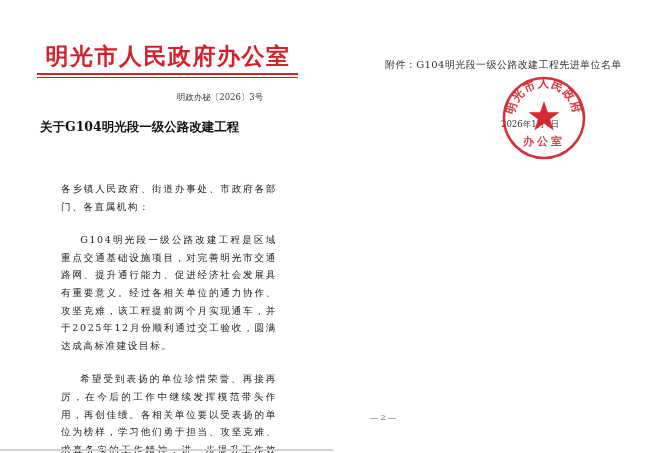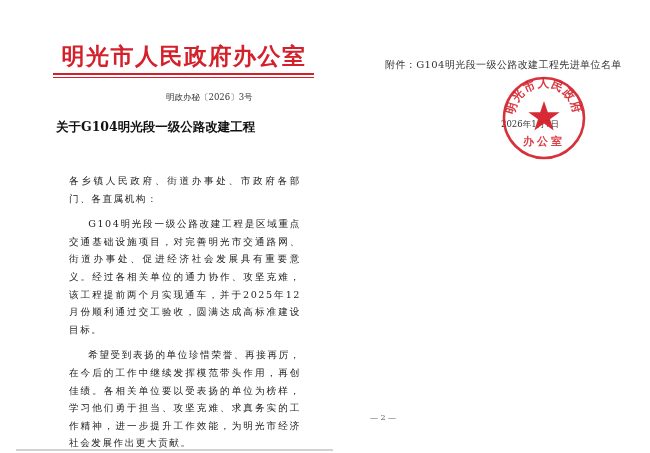--- a/index.html
+++ b/index.html
@@ -15,21 +15,21 @@
       font-family: "DejaVu Serif", "Liberation Serif", serif;
       color: #1a1a1a;
     }
     .page {
       position: absolute;
       top: 0;
       height: 453px;
       background: #ffffff;
     }
     .page-left {
-      left: 16px;
+      left: 0;
       width: 333px;
     }
     .page-left-bottom {
       position: absolute;
       left: 0;
       top: 449px;
       width: 333px;
       height: 2px;
       background: #d2d2d2;
     }
@@ -65,21 +65,21 @@
       top: 77px;
       width: 261px;
       height: 1px;
       background: #d4202a;
     }
     .doc-number {
       position: absolute;
       left: 150px;
       top: 92px;
       width: 140px;
-      text-align: left;
+      text-align: center;
       font-size: 8.5px;
       color: #333;
       white-space: nowrap;
     }
     .doc-title {
       position: absolute;
       left: 40px;
       top: 119px;
       width: 255px;
       text-align: left;
@@ -93,21 +93,21 @@
       position: absolute;
       left: 45px;
       top: 164px;
       width: 248px;
       font-size: 9.6px;
       line-height: 17.6px;
       color: #222;
       letter-spacing: 1.55px;
     }
     .body-text p {
-      margin: 8px;
+      margin: 16px;
       text-align: justify;
     }
     .body-text p.indent { text-indent: 2em; }
     .attachment-line {
       position: absolute;
       left: 52px;
       top: 58px;
       width: 260px;
       font-size: 10px;
       color: #333;
@@ -149,21 +149,21 @@
   <div class="red-rule-thin"></div>
 
   <div class="doc-number">明政办秘〔2026〕3号</div>
 
   <div class="doc-title">
     <div>关于G104明光段一级公路改建工程</div>
   </div>
 
   <div class="body-text">
     <p>各乡镇人民政府、街道办事处、市政府各部门、各直属机构：</p>
-    <p class="indent">G104明光段一级公路改建工程是区域重点交通基础设施项目，对完善明光市交通路网、街道办事处、促进经济社会发展具有重要意义。经过各相关单位的通力协作、攻坚克难，该工程提前两个月实现通车，并于2025年12月份顺利通过交工验收，圆满达成高标准建设目标。</p>
+    <p class="indent">G104明光段一级公路改建工程是区域重点交通基础设施项目，对完善明光市交通路网、提升通行能力、促进经济社会发展具有重要意义。经过各相关单位的通力协作、攻坚克难，该工程提前两个月实现通车，并于2025年12月份顺利通过交工验收，圆满达成高标准建设目标。</p>
     <p class="indent">希望受到表扬的单位珍惜荣誉、再接再厉，在今后的工作中继续发挥模范带头作用，再创佳绩。各相关单位要以受表扬的单位为榜样，学习他们勇于担当、攻坚克难、求真务实的工作精神，进一步提升工作效能，为明光市经济社会发展作出更大贡献。</p>
 
   </div>
 
   <div class="page-left-bottom"></div>
 </div>
 
 <div class="page page-right">
   <div class="attachment-line">附件：G104明光段一级公路改建工程先进单位名单</div>
 

